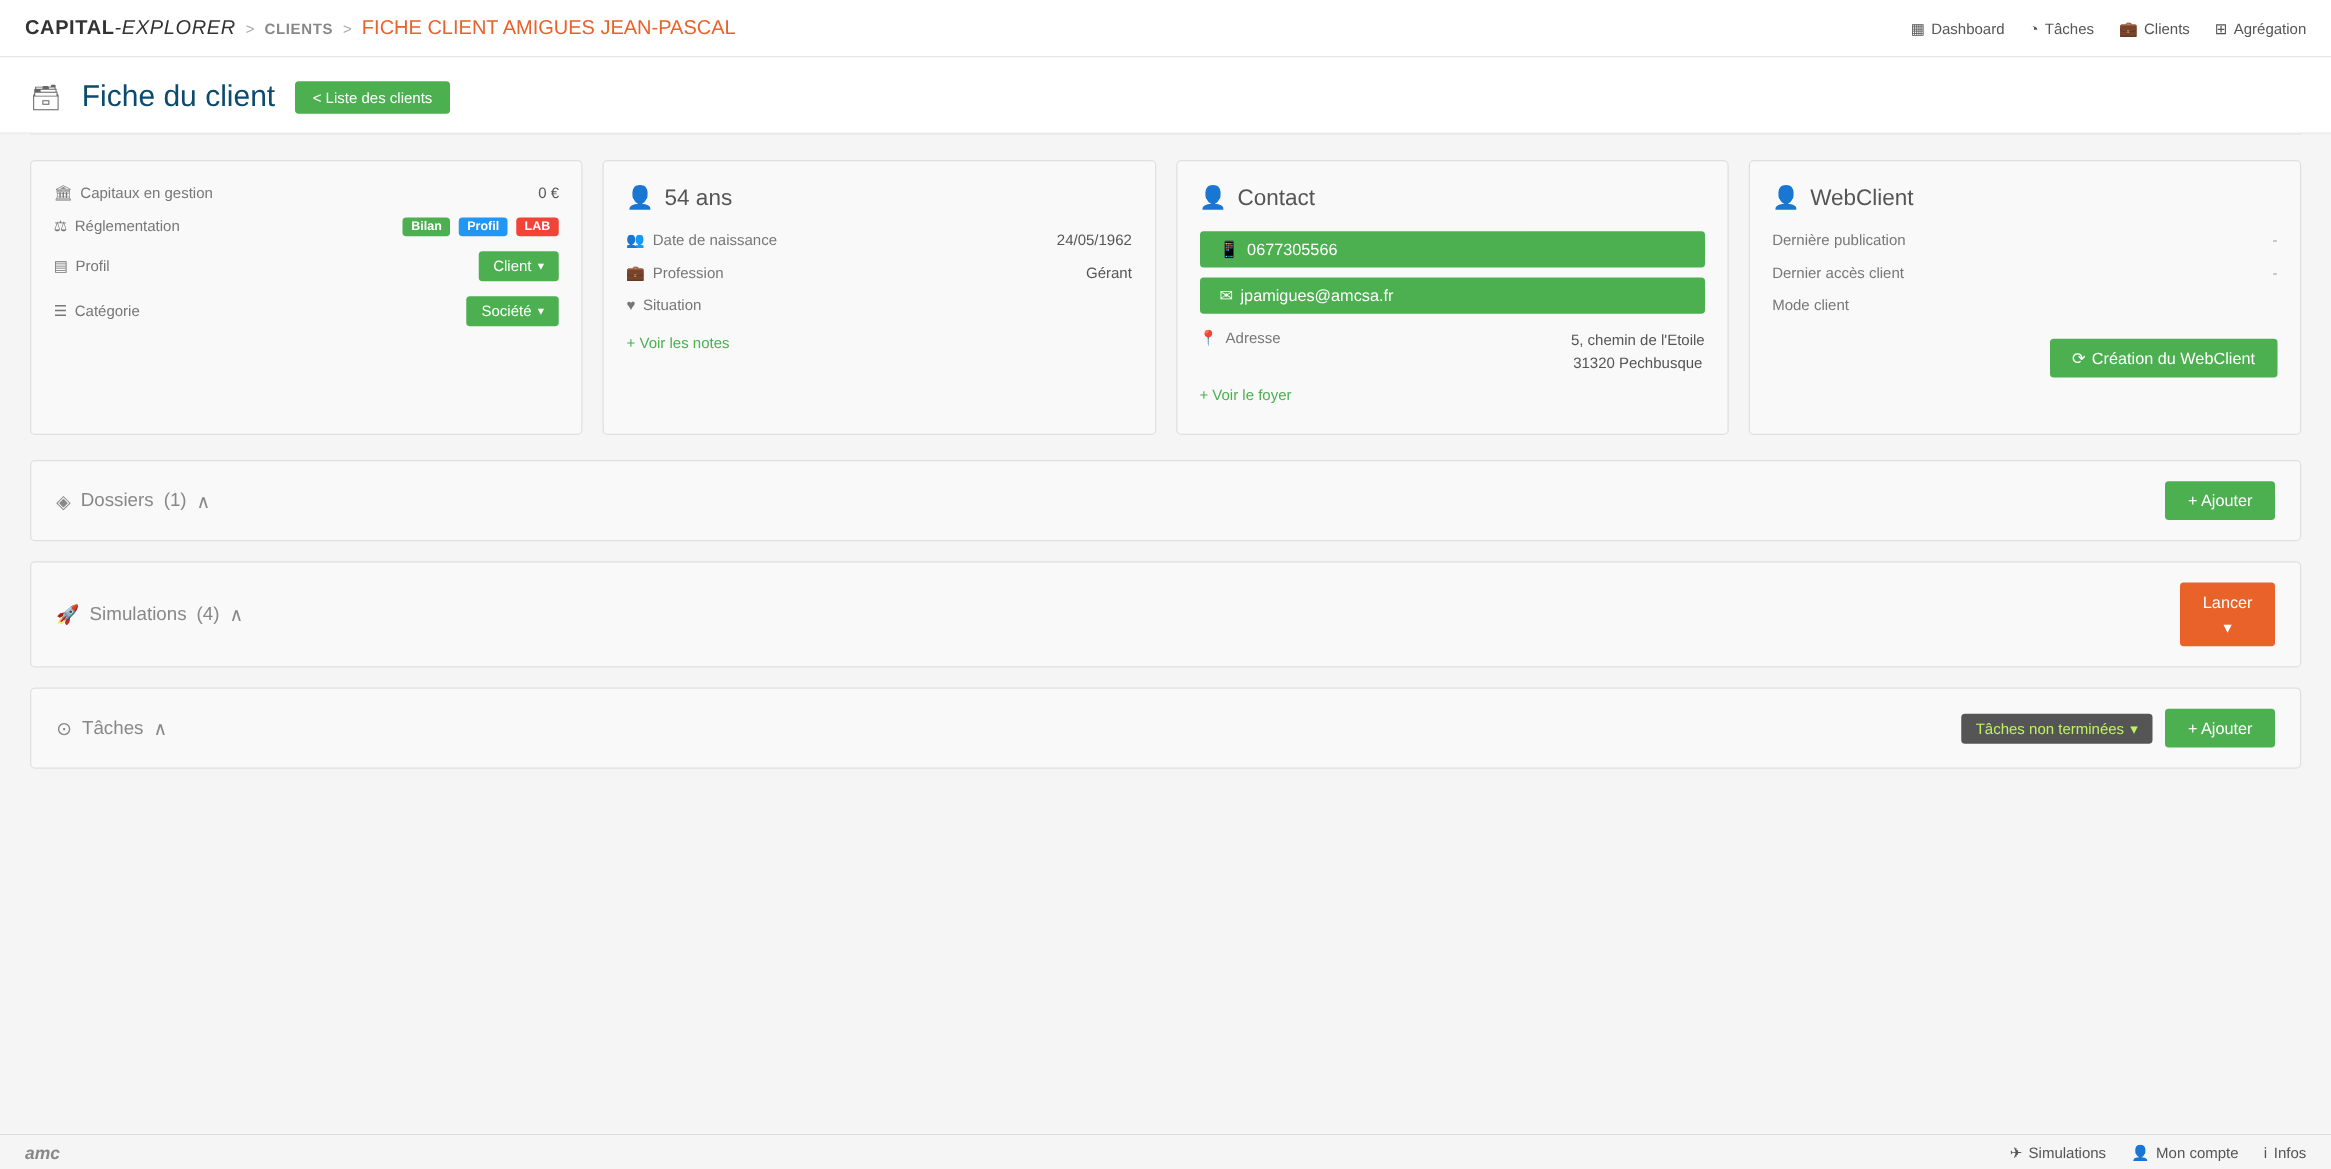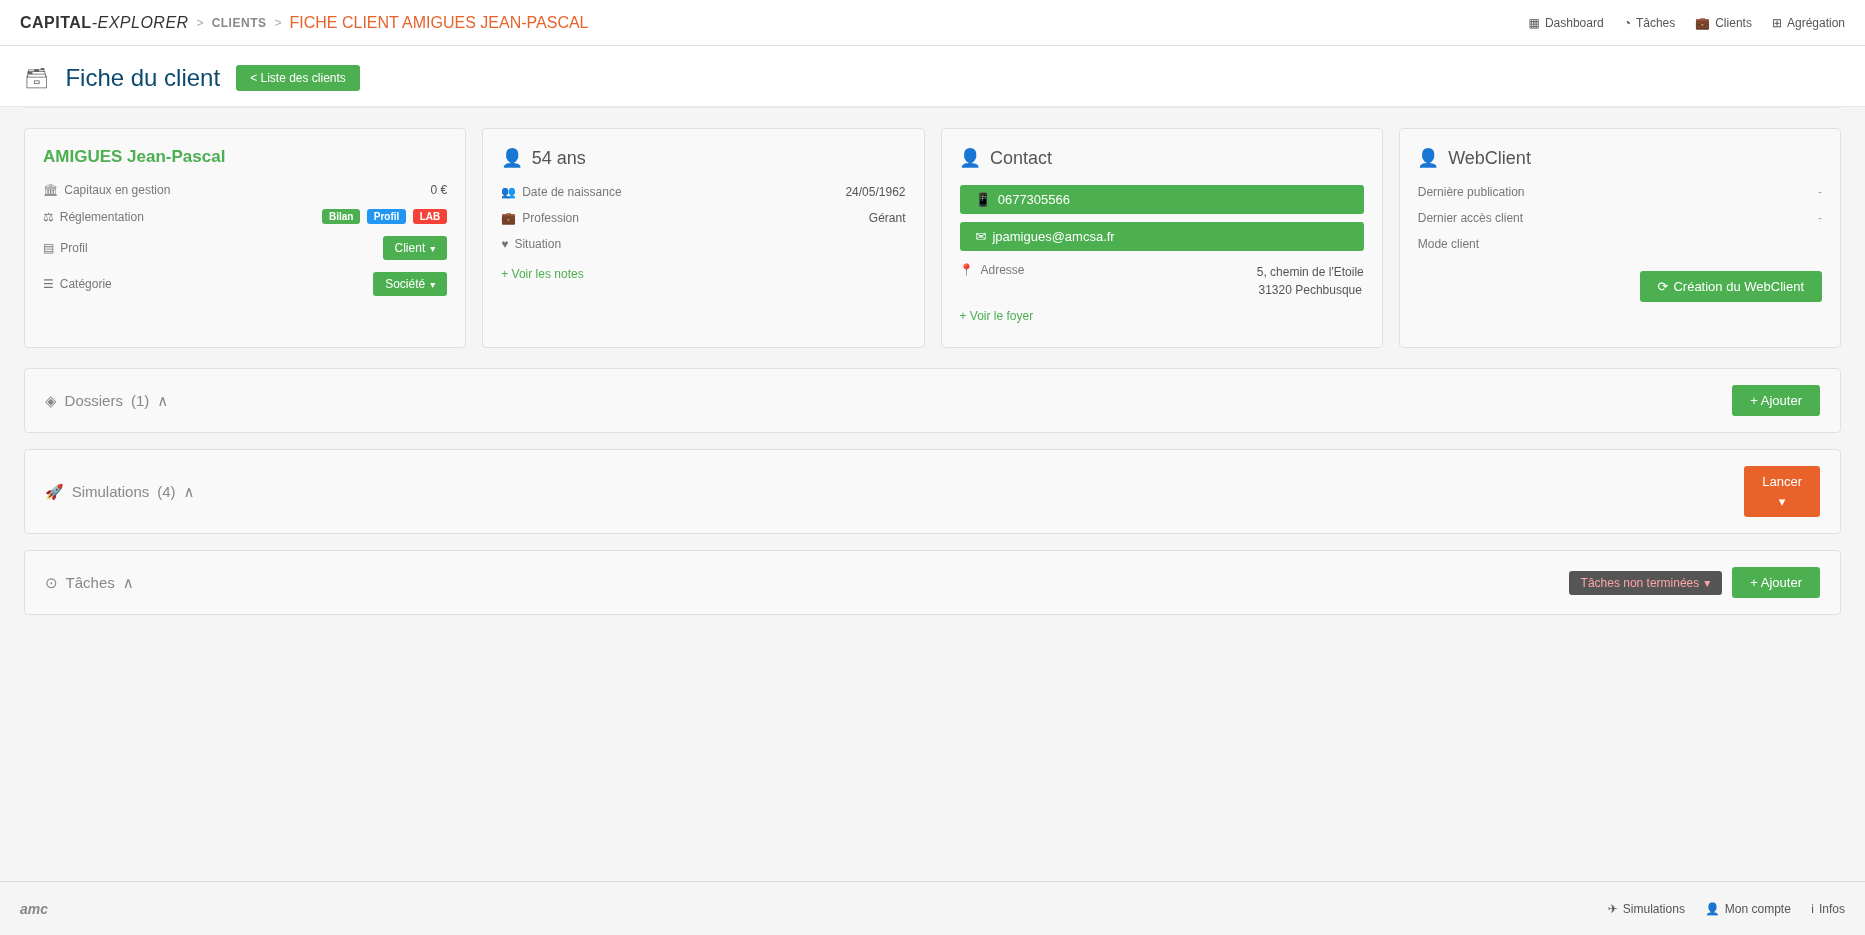--- a/index.html
+++ b/index.html
@@ -85,21 +85,21 @@
       border-radius: 3px;
       padding: 5px 12px;
       font-size: 12px;
       cursor: pointer;
       display: flex;
       align-items: center;
       gap: 5px;
     }
     .btn-dropdown-dark {
       background: #555;
-      color: #fca5a5;
+      color: #bef264;
       border: none;
       border-radius: 3px;
       padding: 5px 12px;
       font-size: 12px;
       cursor: pointer;
       display: flex;
       align-items: center;
       gap: 5px;
     }
 
@@ -188,21 +188,21 @@
       gap: 5px;
       flex-direction: column;
     }
 
     
     .bottom-bar {
       position: fixed;
       bottom: 0;
       left: 0;
       right: 0;
-      height: 54px;
+      height: 28px;
       background: #f5f5f5;
       border-top: 1px solid #ddd;
       display: flex;
       align-items: center;
       justify-content: space-between;
       padding: 0 20px;
     }
     .bottom-bar-logo { font-size: 14px; font-weight: 700; color: #888; font-style: italic; }
     .bottom-bar-right { display: flex; align-items: center; gap: 20px; }
     .bottom-link { display: flex; align-items: center; gap: 5px; color: #555; font-size: 12px; cursor: pointer; }
@@ -254,21 +254,20 @@
   </button>
 </div>
 
 <div class="divider"></div>
 
 <div class="main-content">
 
   <div class="cards-row">
 
     <div class="card">
-      <div class="client-name">AMIGUES Jean-Pascal</div>
       <div class="info-row">
         <span class="info-label">
           <span>🏛</span>
           <span>Capitaux en gestion</span>
         </span>
         <span class="info-value">0 €</span>
       </div>
       <div class="info-row">
         <span class="info-label">
           <span>⚖</span>

